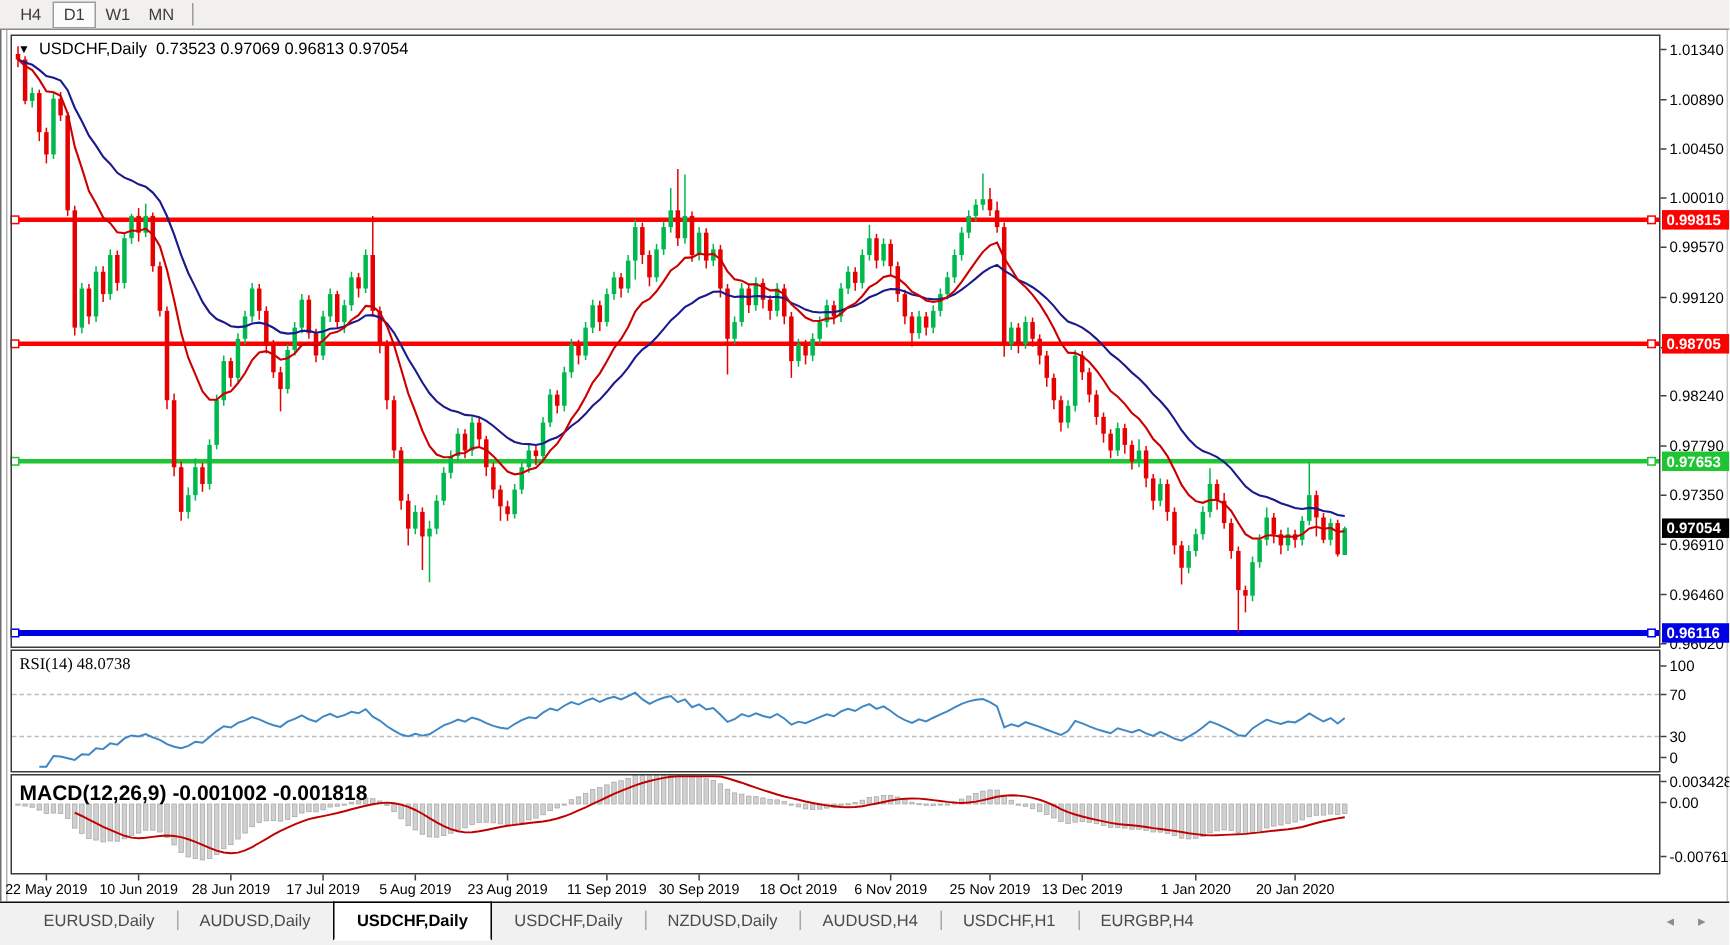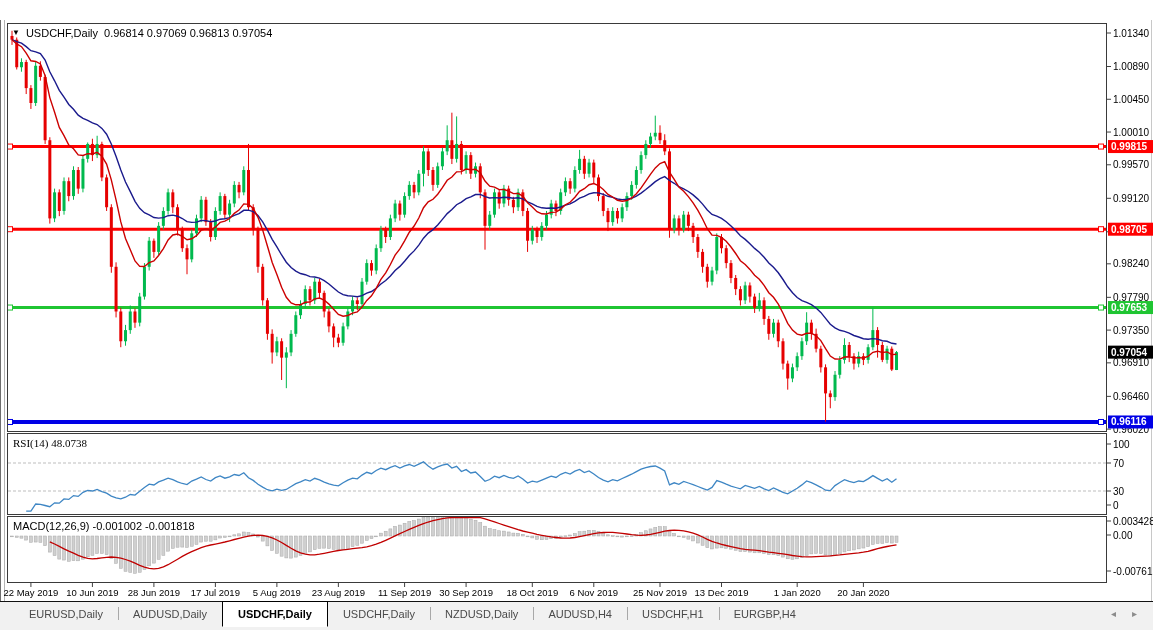--- a/index.html
+++ b/index.html
@@ -12,36 +12,43 @@
          font-size:11px;color:#3c3c3c;background:transparent;border:1px solid transparent;cursor:default;}
   .tfbtn.active{background:#fbfbfb;border:1px solid #9c9c9c;}
   .tbsep{width:1px;height:15px;background:#9c9c9c;margin-left:6px;}
   
   #chartsvg{position:absolute;left:0;top:0;}
   
   .ovl{position:absolute;color:#000;white-space:nowrap;}
   #title{left:12px;top:27px;font-size:11px;display:flex;align-items:center;gap:6px;}
   #title .tri{font-size:8px;position:relative;top:-1px;}
   #rsilabel{left:13px;top:437px;font-size:11px;font-family:Liberation Serif, serif;}
-  #macdlabel{left:13px;top:520px;font-size:11px;}
+  #macdlabel{left:13px;top:520px;font-size:14px;font-weight:bold;}
   
   #tabbar{position:absolute;left:0;top:601px;width:1153px;height:29px;background:#f1f1f1;
           border-top:1px solid #111;display:flex;align-items:flex-start;padding-left:14px;box-sizing:border-box;}
   .tab{height:22px;display:flex;align-items:center;padding:0 15px;font-size:11px;color:#4a4a4a;
        position:relative;cursor:default;margin-top:1px;}
   .tab:not(.active)+.tab:not(.active)::before{content:"";position:absolute;left:0;top:4px;height:13px;width:1px;background:#a8a8a8;}
   .tab.active{background:#fff;border:1px solid #000;border-bottom:1px solid #fff;font-weight:bold;color:#000;
               margin-top:-1px;height:24px;z-index:2;}
   #tabscroll{position:absolute;right:16px;top:608px;display:flex;gap:16px;color:#8c8c8c;font-size:10px;}
   #tabscroll span{cursor:default;}
 </style>
 </head>
 <body>
 <div id="stage">
 
+  <div id="toolbar">
+      <div class="tfbtn">H4</div>
+      <div class="tfbtn active">D1</div>
+      <div class="tfbtn">W1</div>
+      <div class="tfbtn">MN</div>
+      <div class="tbsep"></div>
+    </div>
 
   <svg id="chartsvg" width="1153" height="601">
       <line x1="0.5" y1="20" x2="0.5" y2="601" stroke="#6e6e6e"></line>
       <line x1="4.5" y1="20" x2="4.5" y2="601" stroke="#b4b4b4"></line>
       <line x1="1151.5" y1="20" x2="1151.5" y2="601" stroke="#c8c8c8"></line>
       <rect x="7.5" y="23.5" width="1099" height="408" fill="#fff" stroke="none"></rect>
       <rect x="7.5" y="433.5" width="1099" height="81" fill="#fff" stroke="none"></rect>
       <rect x="7.5" y="516.5" width="1099" height="66" fill="#fff" stroke="none"></rect>
       <line x1="8" y1="146.55150000000071" x2="1106.5" y2="146.55150000000071" stroke="#FF0000" stroke-width="3"></line>
       <rect x="7.5" y="144.05150000000071" width="5" height="5" fill="#fff" stroke="#FF0000" stroke-width="1"></rect>
@@ -708,21 +715,21 @@
       <line x1="863.4000000000001" y1="583" x2="863.4000000000001" y2="587" stroke="#404040"></line>
       <text x="863.4000000000001" y="596" font-size="9.5" fill="#000" text-anchor="middle" font-family="Liberation Sans, sans-serif">20 Jan 2020</text>
       <rect x="7.5" y="23.5" width="1099" height="408" fill="none" stroke="#3a3a3a" stroke-width="1"></rect>
       <rect x="7.5" y="433.5" width="1099" height="81" fill="none" stroke="#3a3a3a" stroke-width="1"></rect>
       <rect x="7.5" y="516.5" width="1099" height="66" fill="none" stroke="#3a3a3a" stroke-width="1"></rect>
     </svg>
 
   <div class="ovl" id="title">
     <span class="tri">▼</span>
     <span>USDCHF,Daily</span>
-    <span>0.96814 0.97069 0.96813 0.97054</span>
+    <span>0.73523 0.97069 0.96813 0.97054</span>
   </div>
   <div class="ovl" id="rsilabel">RSI(14) 48.0738</div>
   <div class="ovl" id="macdlabel">MACD(12,26,9) -0.001002 -0.001818</div>
 
   <div id="tabbar">
       <div class="tab">EURUSD,Daily</div>
       <div class="tab">AUDUSD,Daily</div>
       <div class="tab active">USDCHF,Daily</div>
       <div class="tab">USDCHF,Daily</div>
       <div class="tab">NZDUSD,Daily</div>

